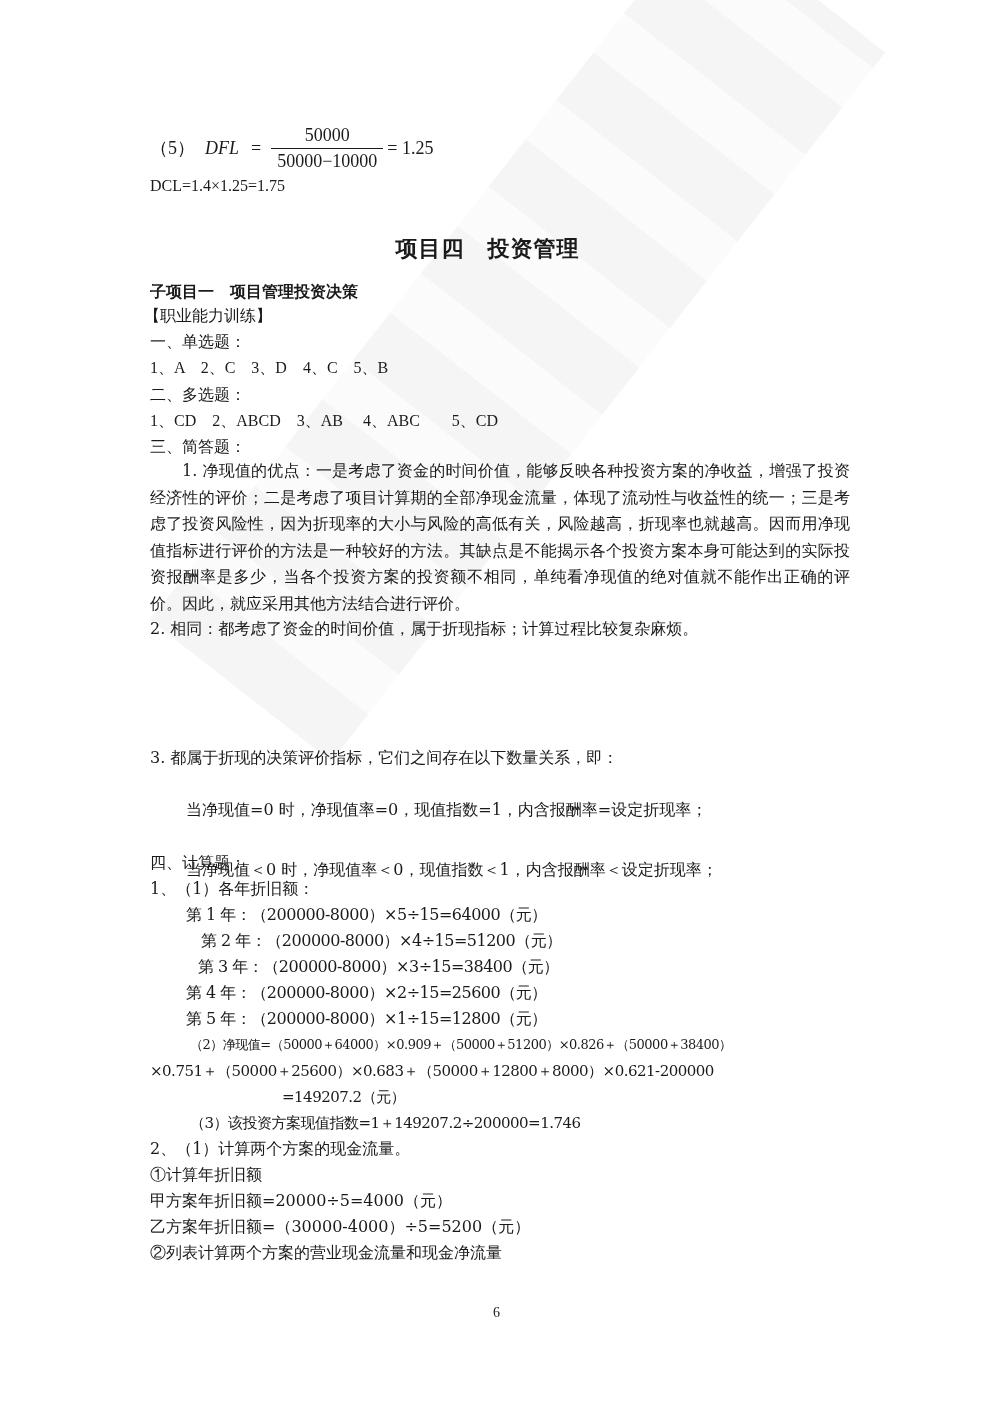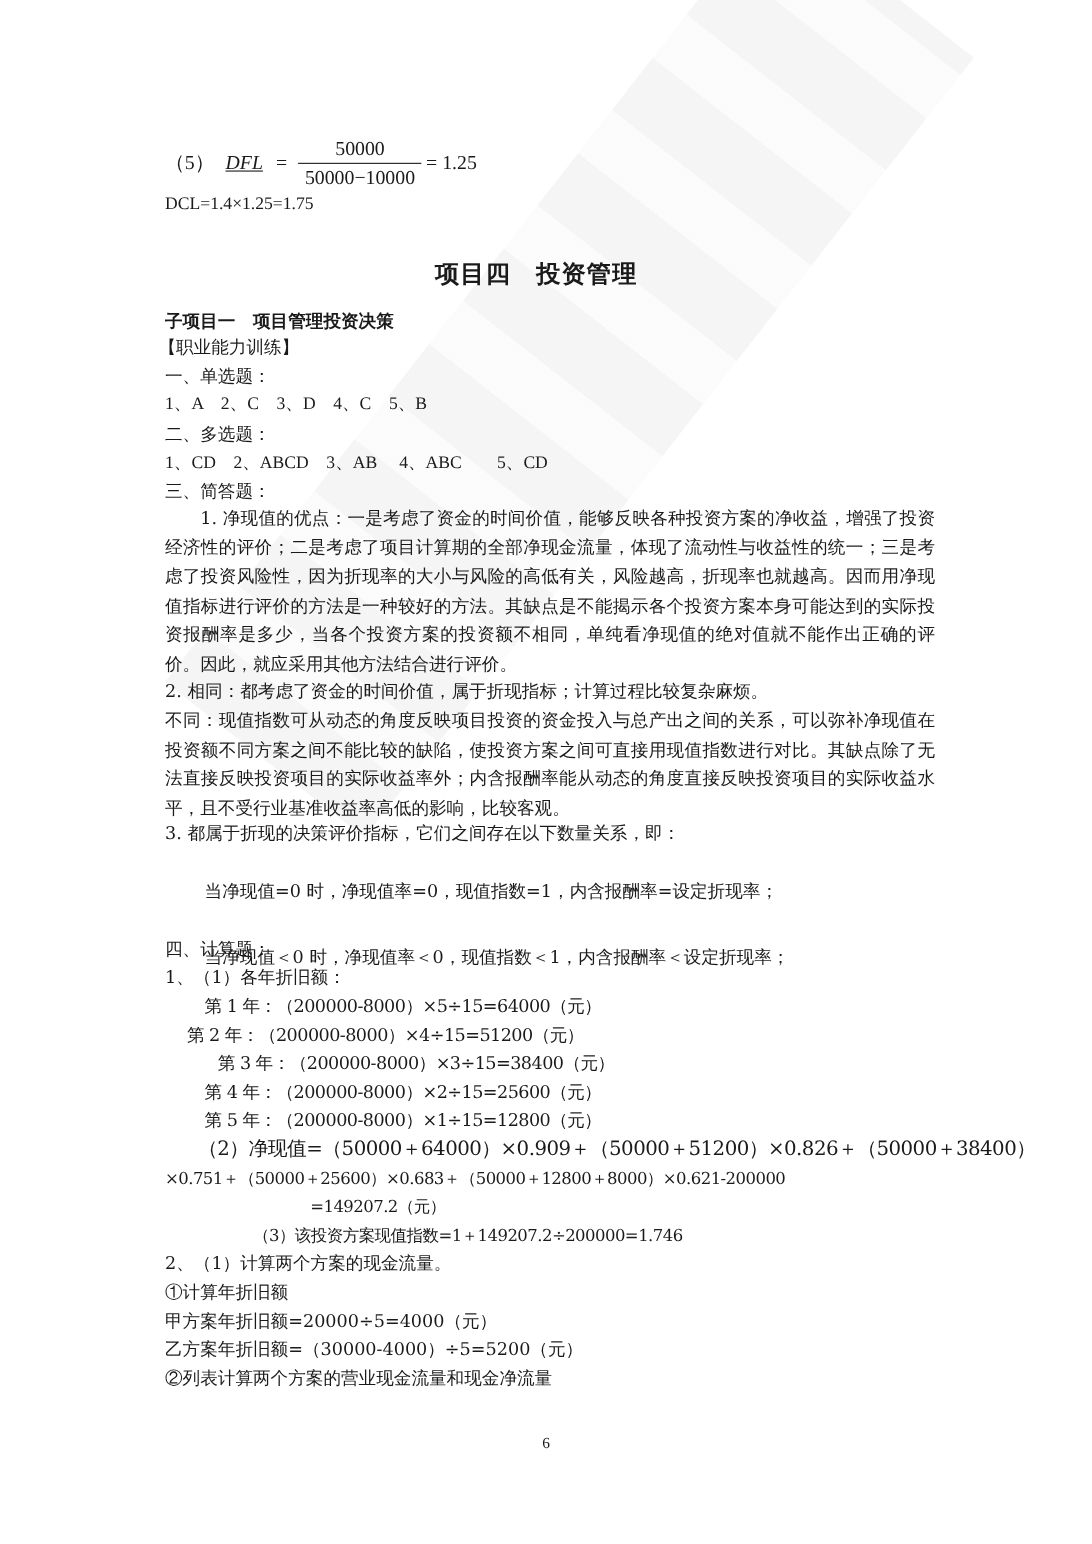--- a/index.html
+++ b/index.html
@@ -51,21 +51,21 @@
       position: absolute;
       left: 150px;
       top: 118px;
       height: 60px;
       display: flex;
       align-items: center;
       font-family: "Liberation Serif", serif;
       font-size: 18px;
     }
     .formula .label { margin-right: 10px; }
-    .formula .var { font-style: italic; margin-right: 6px; text-decoration: underline; }
+    .formula .var { font-style: italic; margin-right: 6px; }
     .formula .eq { margin: 0 6px; }
     .frac {
       display: inline-flex;
       flex-direction: column;
       align-items: center;
       margin: 0 4px;
     }
     .frac .num { padding: 0 6px 2px 6px; }
     .frac .bar { width: 100%; height: 1px; background: #1a1a1a; }
     .frac .den { padding: 2px 6px 0 6px; }
@@ -137,39 +137,38 @@
   <div class="line serif" style="left:150px; top:358px;">1、A　2、C　3、D　4、C　5、B</div>
 
   <div class="line" style="left:150px; top:385px;">二、多选题：</div>
   <div class="line serif" style="left:150px; top:411px;">1、CD　2、ABCD　3、AB　 4、ABC　　5、CD</div>
 
   <div class="line" style="left:150px; top:437px;">三、简答题：</div>
 
   <div class="para indent" style="top:458px;">1. 净现值的优点：一是考虑了资金的时间价值，能够反映各种投资方案的净收益，增强了投资经济性的评价；二是考虑了项目计算期的全部净现金流量，体现了流动性与收益性的统一；三是考虑了投资风险性，因为折现率的大小与风险的高低有关，风险越高，折现率也就越高。因而用净现值指标进行评价的方法是一种较好的方法。其缺点是不能揭示各个投资方案本身可能达到的实际投资报酬率是多少，当各个投资方案的投资额不相同，单纯看净现值的绝对值就不能作出正确的评价。因此，就应采用其他方法结合进行评价。</div>
 
   <div class="para" style="top:616px;">2. 相同：都考虑了资金的时间价值，属于折现指标；计算过程比较复杂麻烦。</div>
-  <div class="para" style="top:642px;">不同：现值指数可从动态的角度反映项目投资的资金投入与总产出之间的关系，可以弥补净现值在投资额不同方案之间不能比较的缺陷，使投资方案之间可直接用现值指数进行对比。其缺点除了无法直接反映投资项目的实际收益率外；内含报酬率能从动态的角度直接反映投资项目的实际收益水平，且不受行业基准收益率高低的影响，比较客观。</div>
 
   <div class="line" style="left:150px; top:748px;">3. 都属于折现的决策评价指标，它们之间存在以下数量关系，即：</div>
   <div class="line" style="left:186px; top:800px;">当净现值=0 时，净现值率=0，现值指数=1，内含报酬率=设定折现率；</div>
   <div class="line" style="left:186px; top:860px;">当净现值＜0 时，净现值率＜0，现值指数＜1，内含报酬率＜设定折现率；</div>
 
   <div class="line" style="left:150px; top:853px;">四、计算题：</div>
 
   <div class="line" style="left:150px; top:879px;">1、（1）各年折旧额：</div>
   <div class="line mono-ish" style="left:186px; top:905px;">第 1 年：（200000-8000）×5÷15=64000（元）</div>
-  <div class="line mono-ish" style="left:170px; top:931px;">第 2 年：（200000-8000）×4÷15=51200（元）</div>
+  <div class="line mono-ish" style="left:201px; top:931px;">第 2 年：（200000-8000）×4÷15=51200（元）</div>
   <div class="line mono-ish" style="left:198px; top:957px;text-align:center;">第 3 年：（200000-8000）×3÷15=38400（元）</div>
   <div class="line mono-ish" style="left:186px; top:983px;">第 4 年：（200000-8000）×2÷15=25600（元）</div>
   <div class="line mono-ish" style="left:186px; top:1009px;">第 5 年：（200000-8000）×1÷15=12800（元）</div>
 
-  <div class="line mono-ish" style="left:180px; top:1035px; font-size:18px;">（2）净现值=（50000＋64000）×0.909＋（50000＋51200）×0.826＋（50000＋38400）</div>
+  <div class="line mono-ish" style="left:190px; top:1035px; font-size:13px;">（2）净现值=（50000＋64000）×0.909＋（50000＋51200）×0.826＋（50000＋38400）</div>
   <div class="line mono-ish" style="left:150px; top:1061px; font-size:15px;">×0.751＋（50000＋25600）×0.683＋（50000＋12800＋8000）×0.621-200000</div>
   <div class="line mono-ish" style="left:282px; top:1087px; font-size:15px;">=149207.2（元）</div>
-  <div class="line mono-ish" style="left:190px; top:1113px; font-size:15px;margin-left:40px;">（3）该投资方案现值指数=1＋149207.2÷200000=1.746</div>
+  <div class="line mono-ish" style="left:190px; top:1113px; font-size:15px;">（3）该投资方案现值指数=1＋149207.2÷200000=1.746</div>
 
   <div class="line" style="left:150px; top:1139px;">2、（1）计算两个方案的现金流量。</div>
   <div class="line" style="left:150px; top:1165px;">①计算年折旧额</div>
   <div class="line" style="left:150px; top:1191px;">甲方案年折旧额=20000÷5=4000（元）</div>
   <div class="line" style="left:150px; top:1217px;">乙方案年折旧额=（30000-4000）÷5=5200（元）</div>
   <div class="line" style="left:150px; top:1243px;">②列表计算两个方案的营业现金流量和现金净流量</div>
 
   <div class="page-number">6</div>
 </div>
 

